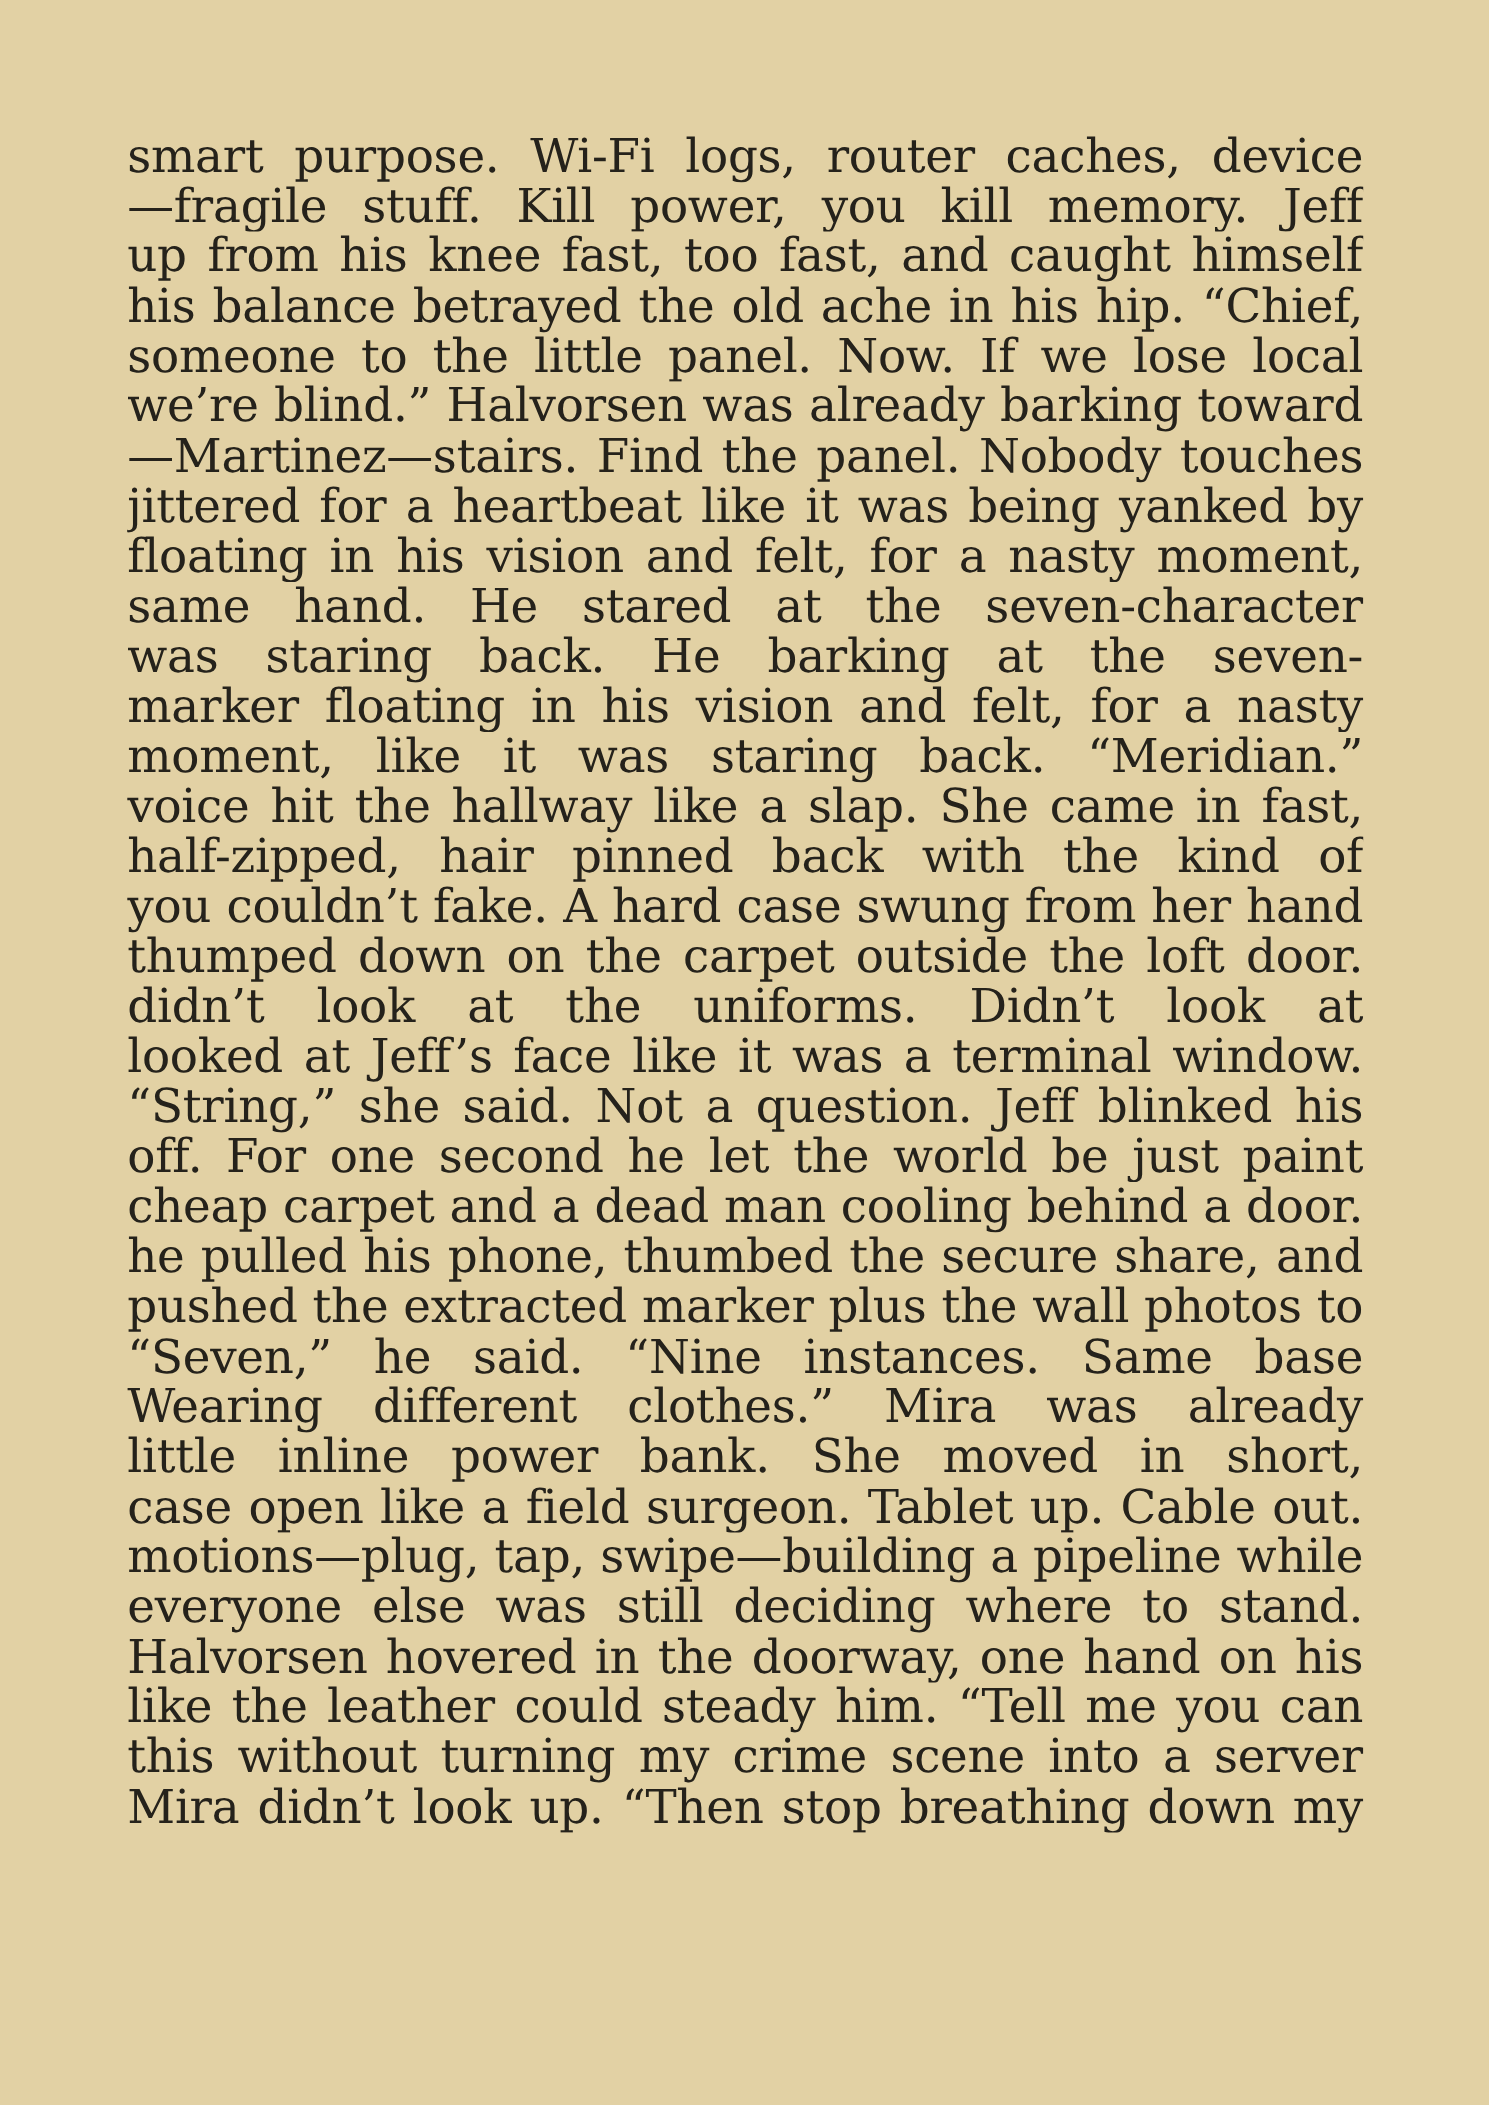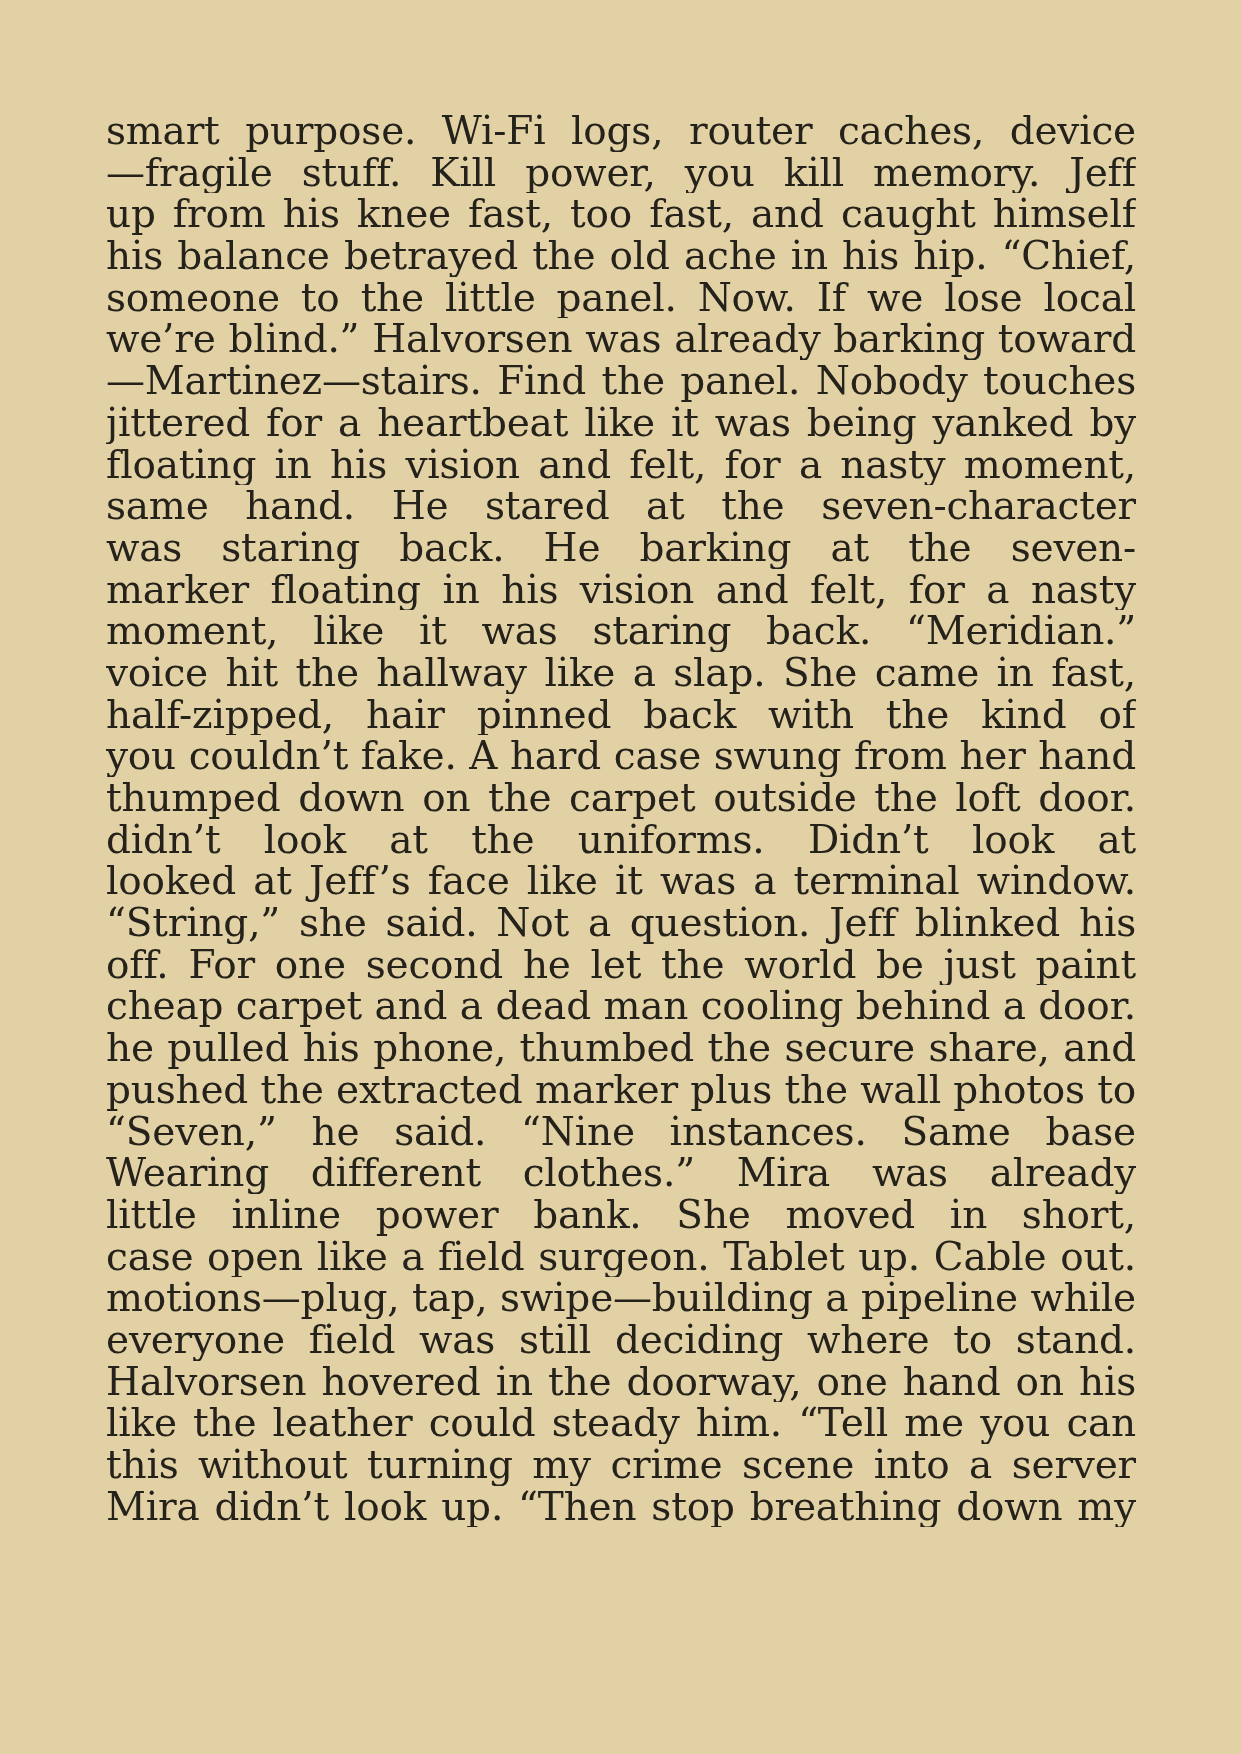--- a/index.html
+++ b/index.html
@@ -62,19 +62,19 @@
       <div class="line">“String,” she said. Not a question. Jeff blinked his overlay</div>
       <div class="line">off. For one second he let the world be just paint and</div>
       <div class="line">cheap carpet and a dead man cooling behind a door. Then</div>
       <div class="line">he pulled his phone, thumbed the secure share, and</div>
       <div class="line">pushed the extracted marker plus the wall photos to her.</div>
       <div class="line">“Seven,” he said. “Nine instances. Same base encoding.</div>
       <div class="line">Wearing different clothes.” Mira was already kneeling,</div>
       <div class="line">little inline power bank. She moved in short, ruthless</div>
       <div class="line">case open like a field surgeon. Tablet up. Cable out. A</div>
       <div class="line">motions—plug, tap, swipe—building a pipeline while</div>
-      <div class="line">everyone field was still deciding where to stand.</div>
+      <div class="line">everyone else was still deciding where to stand.</div>
       <div class="line">Halvorsen hovered in the doorway, one hand on his belt</div>
       <div class="line">like the leather could steady him. “Tell me you can do</div>
       <div class="line">this without turning my crime scene into a server farm.”</div>
       <div class="line">Mira didn’t look up. “Then stop breathing down my</div>
     </div>
 </div>
 
 </body></html>

